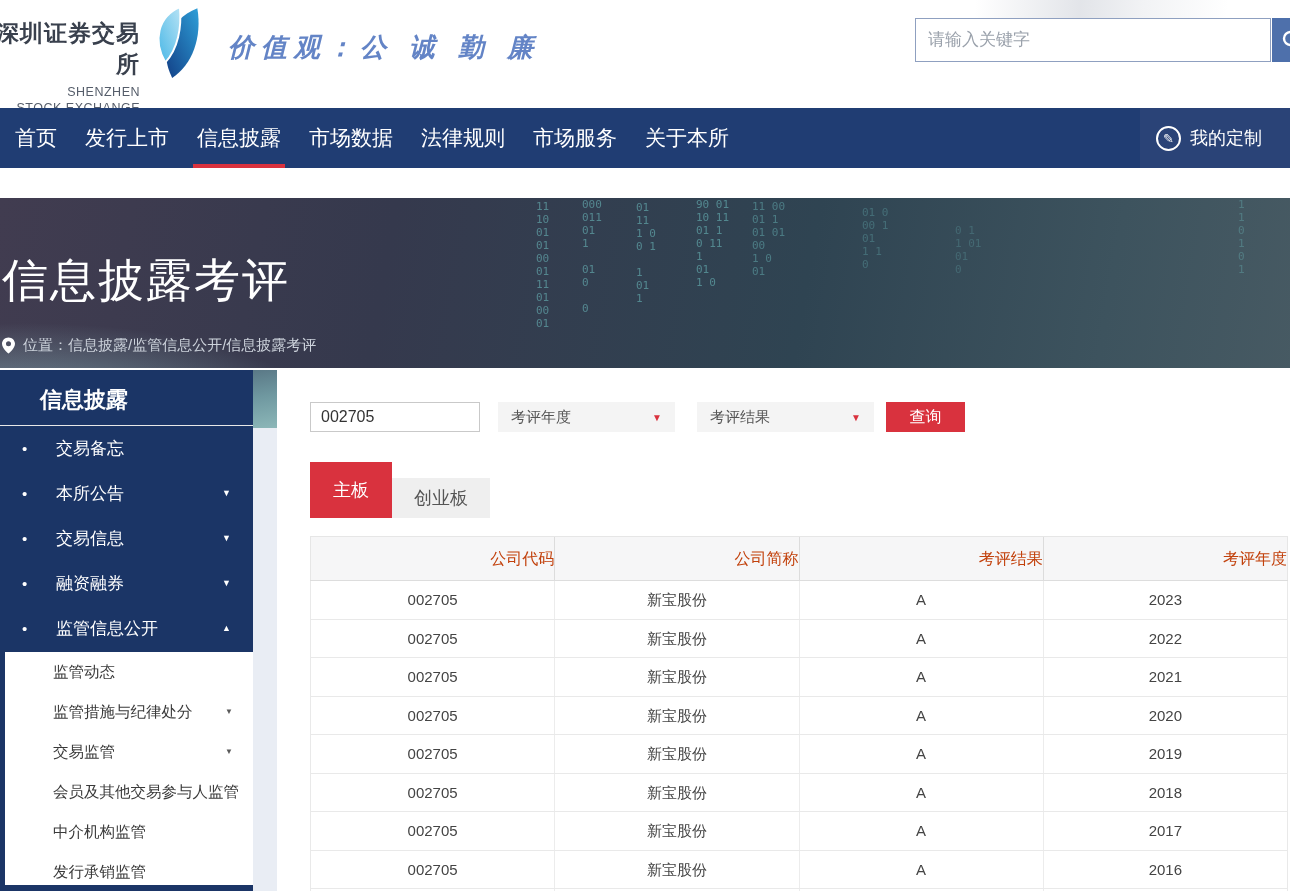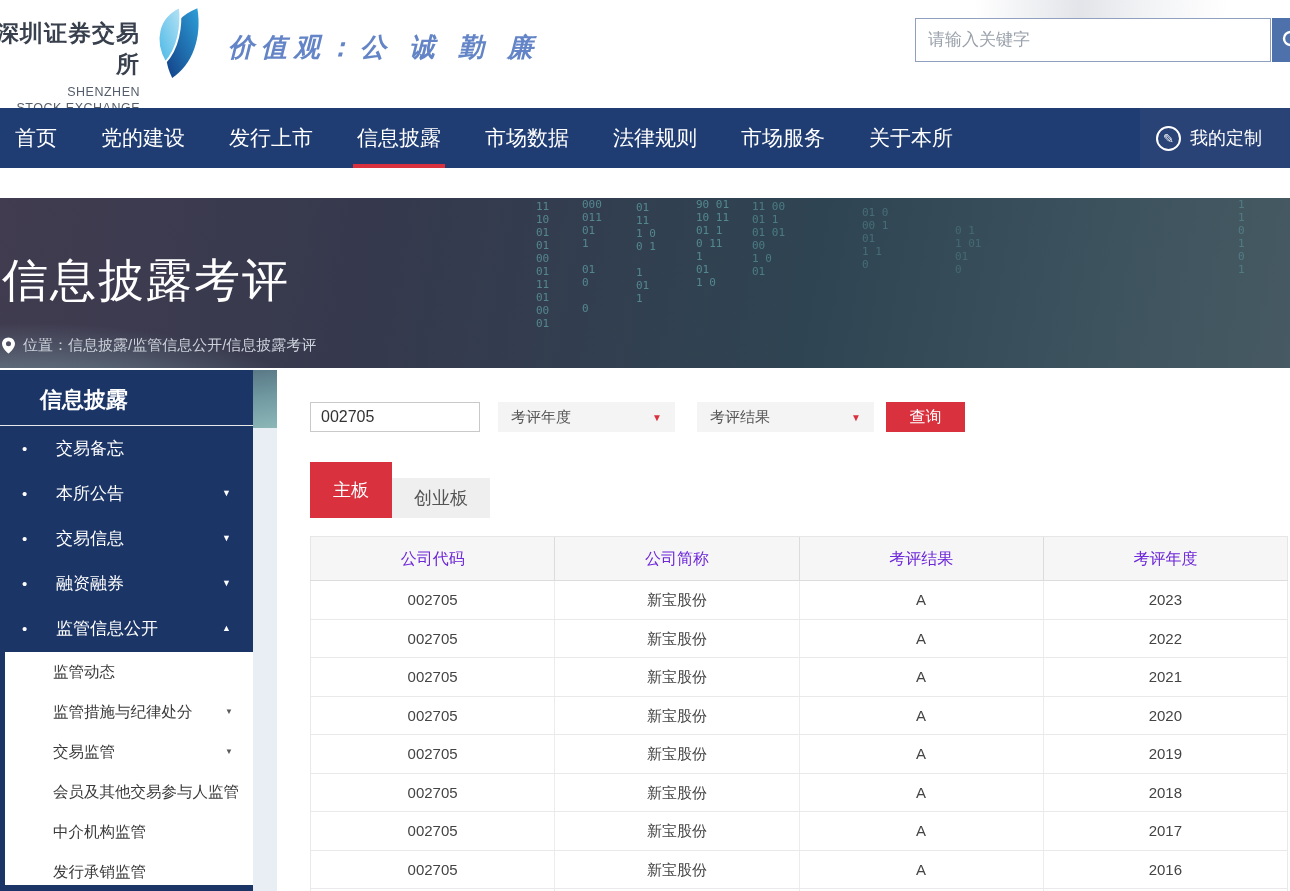--- a/index.html
+++ b/index.html
@@ -21,21 +21,21 @@
     border:1px solid #8fa0c0; background:#fff; }
   .search-box input { width:100%; height:100%; border:none; outline:none; padding:0 12px;
     font-size:17px; color:#333; font-family:inherit; }
   .search-box input::placeholder { color:#9aa1ab; }
   .search-btn { position:absolute; left:1272px; top:18px; width:46px; height:44px;
     background:var(--search-blue,#4e70ab); border:none; cursor:pointer; }
   .search-btn svg { position:absolute; left:9px; top:11px; }
 
   
   .nav { position:absolute; left:0; top:108px; width:1290px; height:60px;
-    background:var(--nav-navy,#203d73); display:flex; align-items:stretch; gap:44px; padding-left:15px; }
+    background:var(--nav-navy,#203d73); display:flex; align-items:stretch; gap:28px; padding-left:15px; }
   .nav-item { position:relative; color:#fff; font-size:21px; line-height:60px; cursor:pointer; white-space:nowrap; }
   .nav-item.active::after { content:""; position:absolute; left:-4px; right:-4px; bottom:0;
     height:4px; background:var(--accent-red,#d9323e); }
   .nav-custom { position:absolute; right:0; top:0; width:150px; height:60px; background:#2a4377;
     display:flex; align-items:center; gap:9px; padding-left:16px; cursor:pointer; }
   .nav-custom .circ { width:25px; height:25px; border:2px solid #fff; border-radius:50%;
     color:#fff; font-size:13px; line-height:22px; text-align:center; flex:0 0 auto; }
   .nav-custom .lbl { color:#fff; font-size:18px; }
 
   
@@ -100,21 +100,21 @@
 
   .tab { position:absolute; text-align:center; cursor:pointer; }
   .tab.active { left:33px; top:94px; width:82px; height:56px; line-height:56px;
     background:var(--accent-red,#d9323e); color:#fff; font-size:18px; }
   .tab.inactive { left:115px; top:110px; width:98px; height:40px; line-height:40px;
     background:#efefef; color:#555; font-size:18px; }
 
   .table { position:absolute; left:33px; top:168px; width:978px; height:355px; overflow:hidden;
     border-top:1px solid #e6e6e6; }
   .t-head { display:flex; height:44px; background:#f6f6f7; border-bottom:1px solid #ddd; }
-  .t-head .th { flex:1; line-height:44px; text-align:center; font-size:16px; color:#6d28d9;
+  .t-head .th { flex:1; line-height:44px; text-align:right; font-size:16px; color:#c2410c;
     border-left:1px solid #dcdcdc; }
   .t-head .th:first-child { border-left:1px solid #e6e6e6; }
   .t-head .th:last-child { border-right:1px solid #e6e6e6; }
   .t-row { display:flex; height:38.5px; border-bottom:1px solid #e9e9e9; background:#fff; }
   .t-row .td { flex:1; line-height:38px; text-align:center; font-size:15px; color:#444;
     border-left:1px solid #ececec; }
   .t-row .td:first-child { border-left:1px solid #e9e9e9; }
   .t-row .td:last-child { border-right:1px solid #e9e9e9; }
 </style>
 </head>
@@ -152,21 +152,20 @@
     <button class="search-btn">
       <svg width="24" height="24" viewBox="0 0 24 24">
         <circle cx="9.5" cy="9.5" r="6.5" fill="none" stroke="#fff" stroke-width="2.4"></circle>
         <line x1="14.5" y1="14.5" x2="21" y2="21" stroke="#fff" stroke-width="2.4"></line>
       </svg>
     </button>
   </div>
 
   <div class="nav">
       <div class="nav-item">首页</div>
-      <div class="nav-item">党的建设</div>
       <div class="nav-item">发行上市</div>
       <div class="nav-item active">信息披露</div>
       <div class="nav-item">市场数据</div>
       <div class="nav-item">法律规则</div>
       <div class="nav-item">市场服务</div>
       <div class="nav-item">关于本所</div>
     </div>
   <div class="nav-custom" style="position:absolute; top:108px;">
     <span class="circ">✎</span>
     <span class="lbl">我的定制</span>

